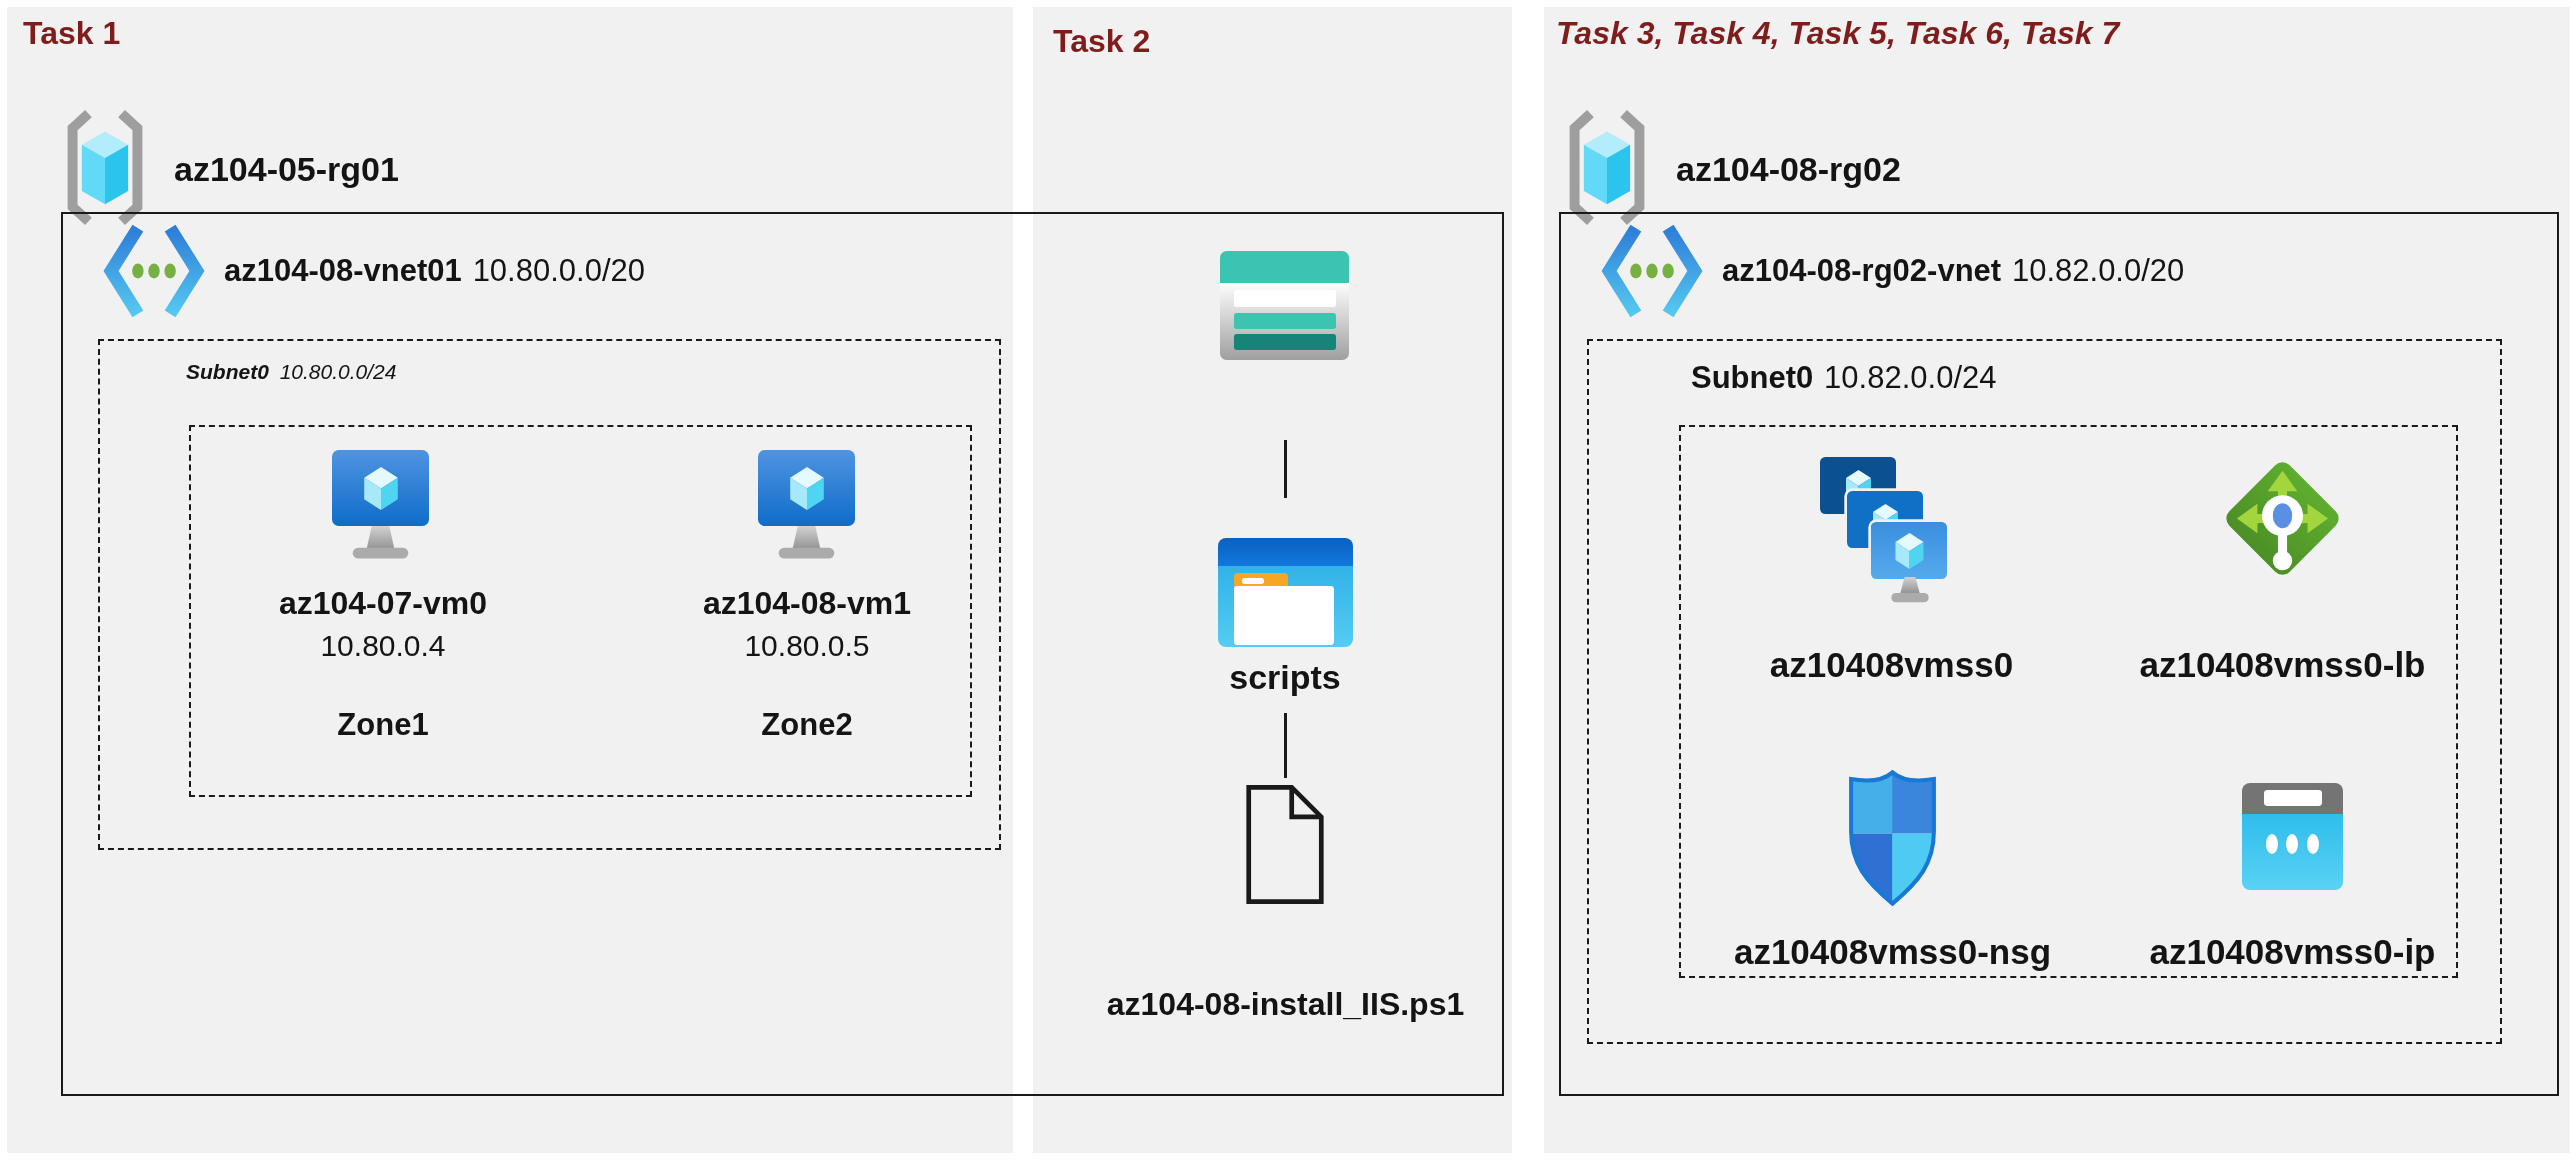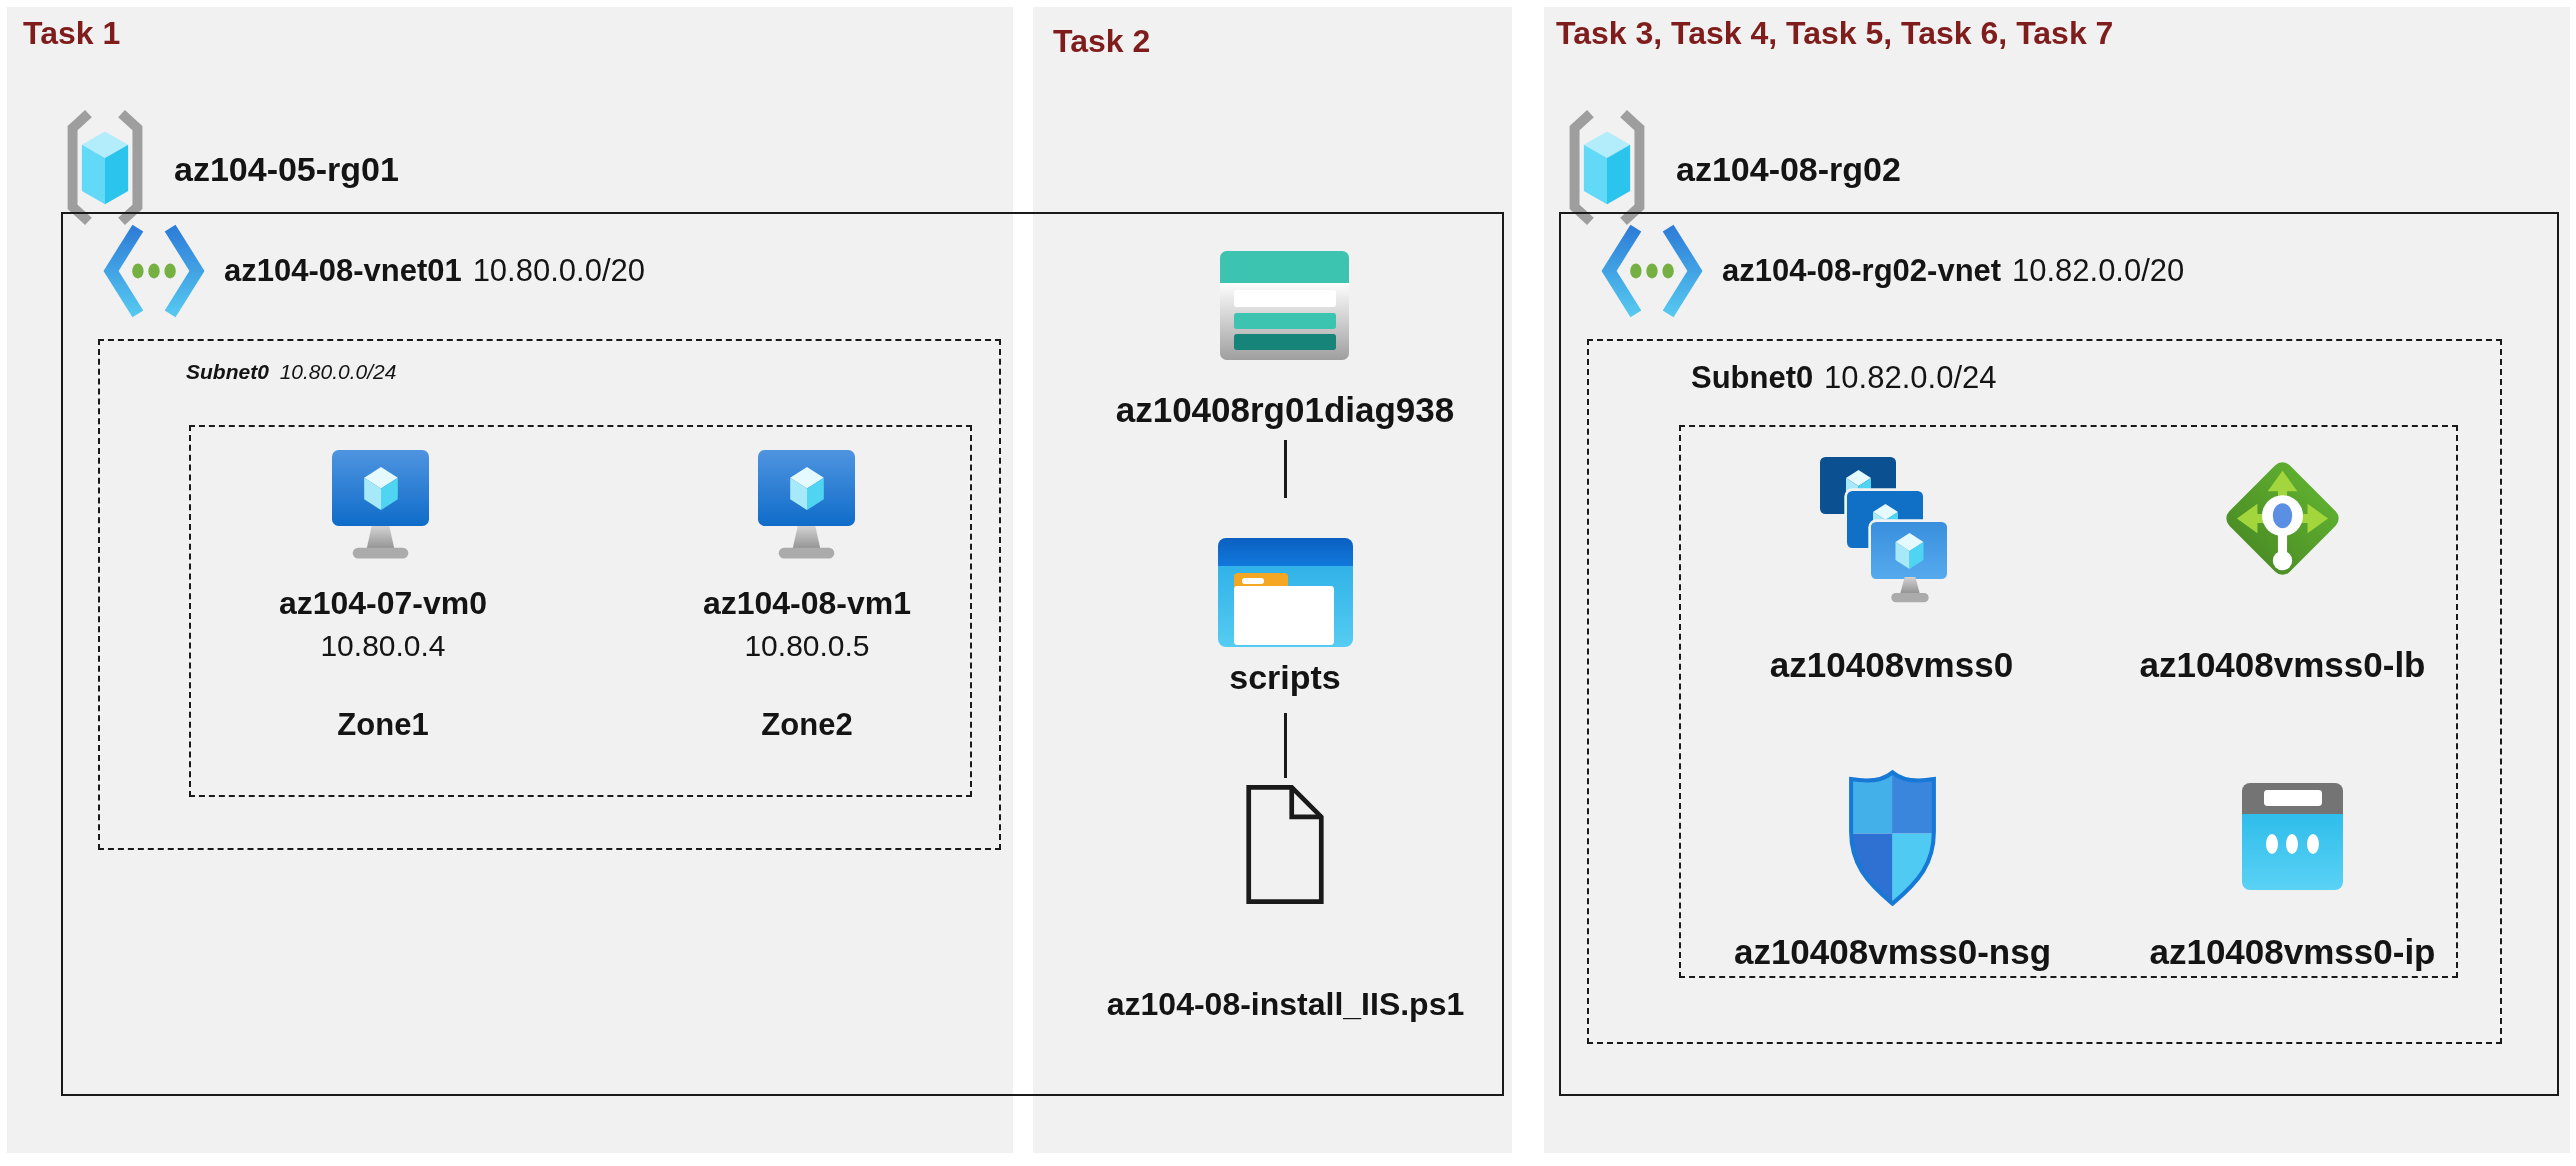--- a/index.html
+++ b/index.html
@@ -73,21 +73,21 @@
 </svg>
 
 <div class="canvas">
 
   <div class="panel" style="left:6.7px;width:1006px;"></div>
   <div class="panel" style="left:1033px;width:479px;"></div>
   <div class="panel" style="left:1544px;width:1026px;"></div>
 
   <div class="task-title" style="left:23px;top:15px;">Task 1</div>
   <div class="task-title" style="left:1053px;top:23px;">Task 2</div>
-  <div class="task-title" style="left:1556px;top:15px;">Task 3, Task 4, Task 5, Task 6, Task 7</div>
+  <div class="task-title" style="left:1556px;top:15px;font-style:italic;">Task 3, Task 4, Task 5, Task 6, Task 7</div>
 
   <svg class="rg-icon" style="left:62px;top:109px;" viewBox="0 0 130 175">
     <path d="M40 6 L16 28 L16 147 L40 169" stroke="#9e9e9e" stroke-width="15" fill="none"></path>
     <path d="M90 6 L114 28 L114 147 L90 169" stroke="#9e9e9e" stroke-width="15" fill="none"></path>
     <polygon points="65,33 100,53 65,73 30,53" fill="#b3ecfa"></polygon>
     <polygon points="30,53 65,73 65,143 30,123" fill="#62d9f7"></polygon>
     <polygon points="65,73 100,53 100,123 65,143" fill="#2ac4ed"></polygon>
   </svg>
   <div class="lbl b" style="left:174px;top:150px;font-size:34px;">az104-05-rg01</div>
 
@@ -146,21 +146,20 @@
   <div class="lbl b center" style="left:672px;top:707px;width:270px;font-size:31px;">Zone2</div>
 
   <div class="st-icon" style="left:1220px;top:251px;">
     <div class="st-top"></div>
     <div class="st-body">
       <div class="st-bar" style="top:6.7px;height:17.5px;background:#ffffff;"></div>
       <div class="st-bar" style="top:30px;height:16px;background:#3dc4b1;"></div>
       <div class="st-bar" style="top:51px;height:16px;background:#17847a;"></div>
     </div>
   </div>
-  <div class="lbl b center" style="left:1076px;top:390px;width:418px;font-size:35px;">az10408rg01diag938</div>
 
   <div class="connector" style="left:1284px;top:440px;height:58px;"></div>
 
   <div class="fol-icon" style="left:1218px;top:538px;">
     <div class="fol-head"></div>
     <div class="fol-body">
       <div class="fol-tab">
           <div class="fol-slot"></div>
         </div>
       <div class="fol-paper"></div>

